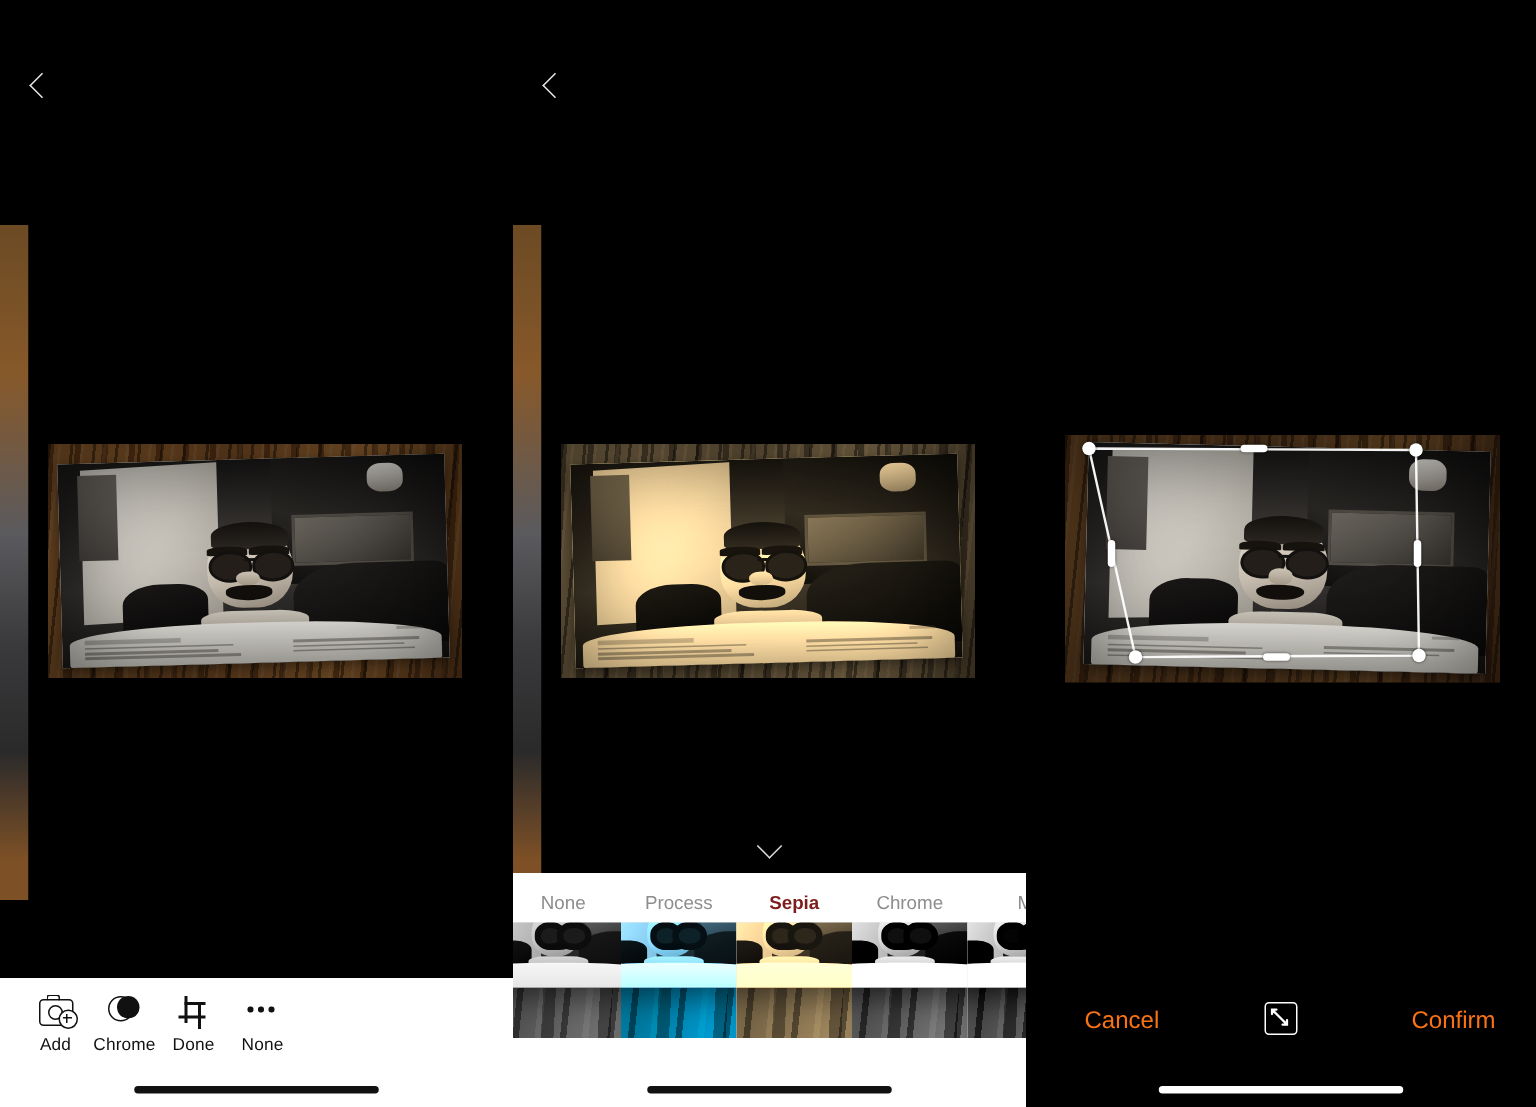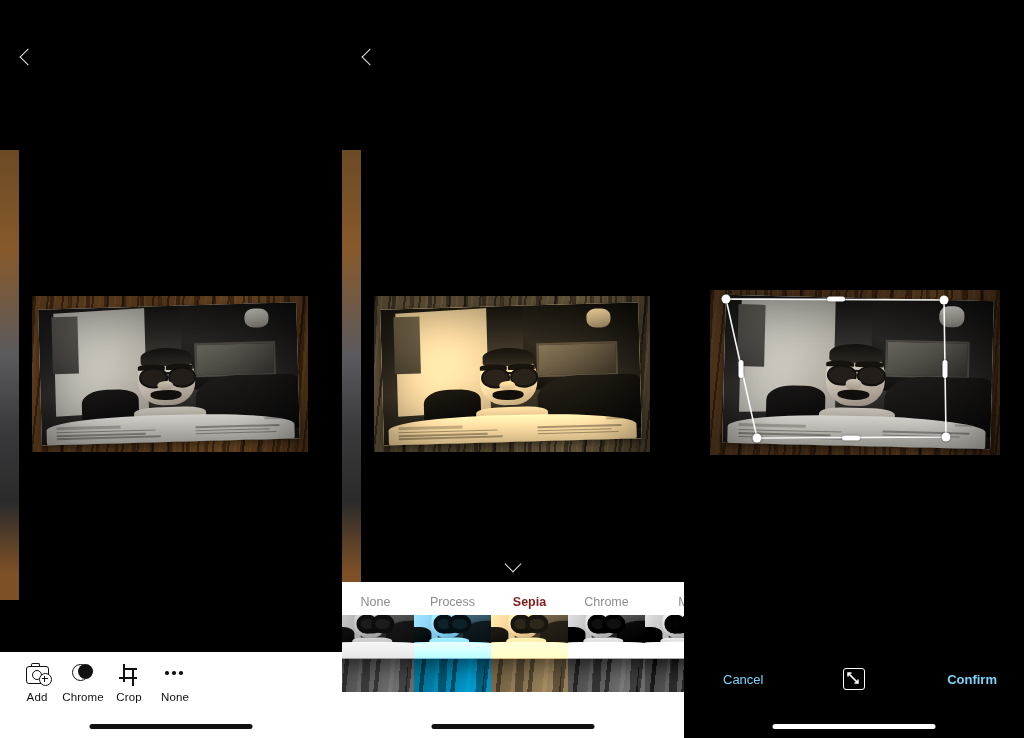--- a/index.html
+++ b/index.html
@@ -149,23 +149,23 @@
   .crop-layer{position:absolute;inset:0;pointer-events:none;}
   .dot{position:absolute;width:9px;height:9px;border-radius:50%;background:#fff;
     box-shadow:0 0 2px rgba(0,0,0,.7);transform:translate(-50%,-50%);}
   .edge-h{position:absolute;width:18px;height:5px;border-radius:3px;background:#fff;
     transform:translate(-50%,-50%);box-shadow:0 0 2px rgba(0,0,0,.6);}
   .edge-v{position:absolute;width:5px;height:18px;border-radius:3px;background:#fff;
     transform:translate(-50%,-50%);box-shadow:0 0 2px rgba(0,0,0,.6);}
 
   
   .cbar{position:absolute;left:0;bottom:0;width:340px;height:92px;background:#000;}
-  .cbar .lbl{position:absolute;top:26px;font-size:13px;color:#7dd3fc;}
+  .cbar .lbl{position:absolute;top:26px;font-size:16px;color:#f97316;}
   .cbar .cancel{left:39px;}
-  .cbar .confirm{right:27px;font-weight:700;}
+  .cbar .confirm{right:27px;font-weight:400;}
   .resize-ic{position:absolute;left:50%;transform:translateX(-50%);top:22px;
     width:20px;height:20px;border:1.8px solid #fff;border-radius:3px;}
   .resize-ic svg{position:absolute;left:2px;top:2px;}
 </style>
 </head>
 <body>
 
 <div class="screen">
 
   <div class="panel" id="panel-a">
@@ -231,21 +231,21 @@
             <span class="i-f2"></span>
               <span class="i-f1"></span>
           </span>
           <span class="lb">Chrome</span>
         </div>
         <div class="tool">
           <span class="ic">
             <span class="i-cr"></span>
               <span class="i-cr2"></span>
           </span>
-          <span class="lb">Crop</span>
+          <span class="lb">Done</span>
         </div>
         <div class="tool">
           <span class="ic">
             <span class="i-mo">
                 <i></i>
                 <i></i>
                 <i></i>
               </span>
           </span>
           <span class="lb">None</span>

